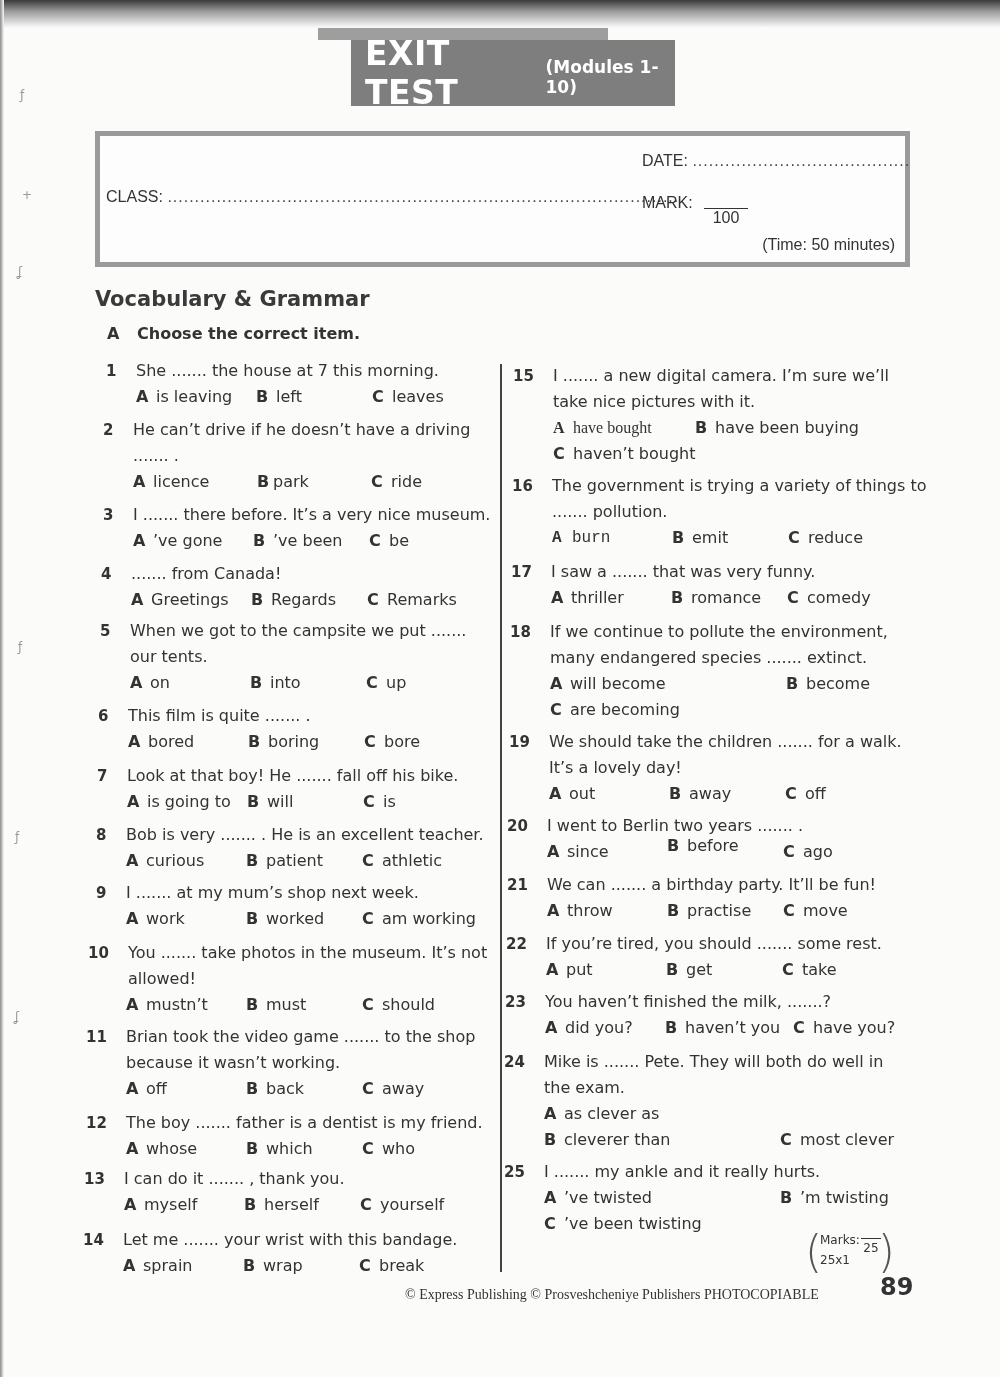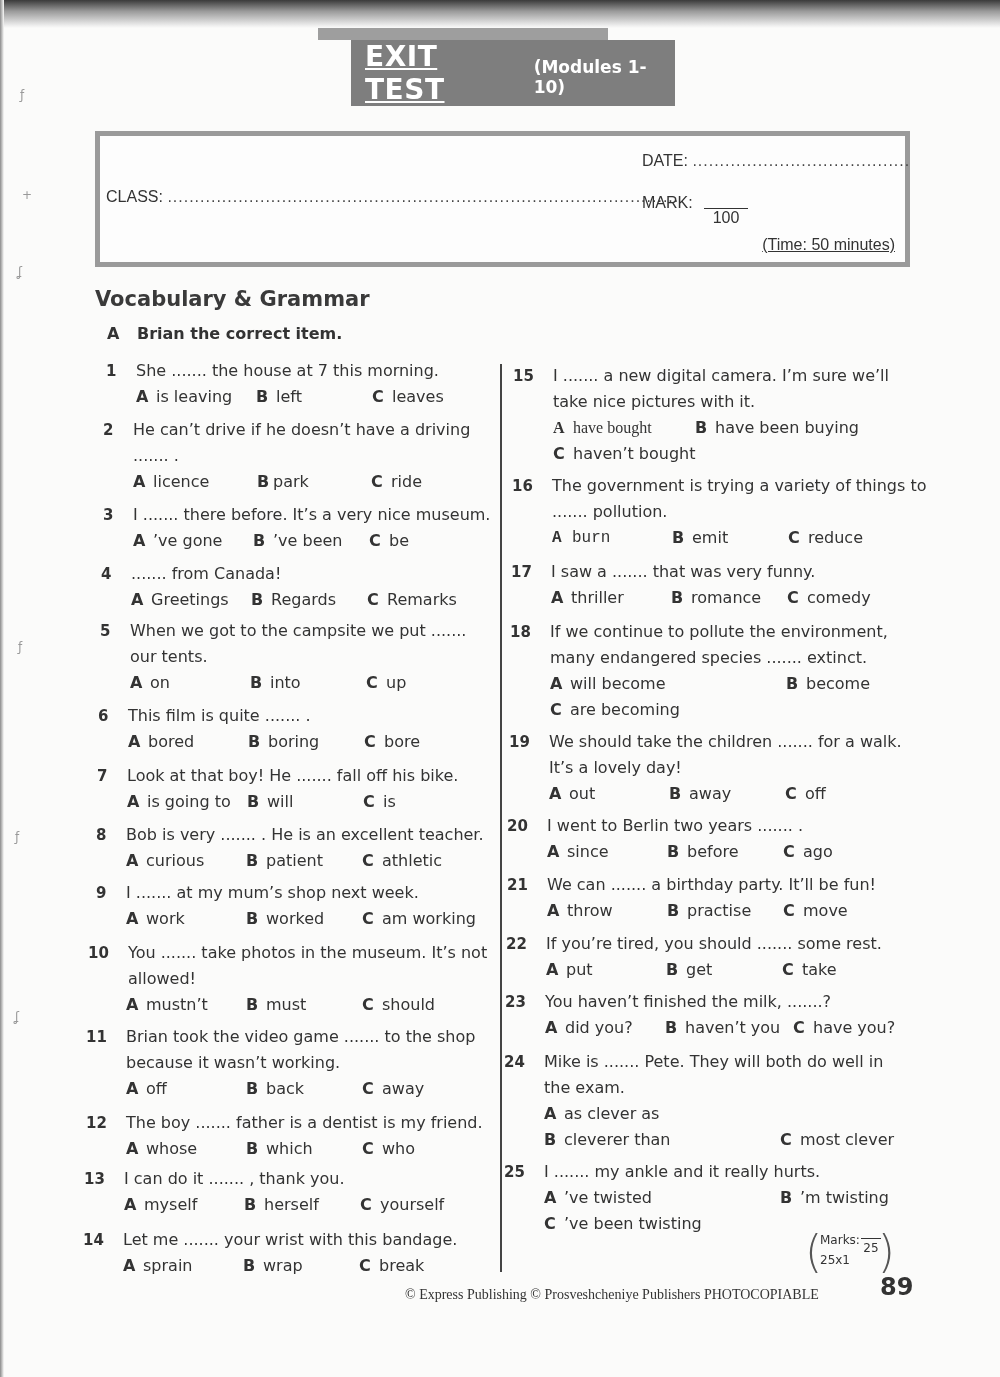--- a/index.html
+++ b/index.html
@@ -15,36 +15,36 @@
   }
   .leftshadow {
     position: absolute; left: 0; top: 0; width: 4px; height: 1377px;
     background: linear-gradient(90deg, #8a8a8a, #fbfbfa);
   }
   .title-bar {
     position: absolute; left: 351px; top: 40px; width: 324px; height: 66px;
     background: #7e7e7e; color: #fff;
     display: flex; align-items: center; padding-left: 14px; box-sizing: border-box;
   }
-  .title-bar .big { font-size: 28px; font-weight: bold; letter-spacing: 0.5px; text-decoration: underline; }
+  .title-bar .big { font-size: 33px; font-weight: bold; letter-spacing: 0.5px; }
   .title-bar .small { font-size: 17px; font-weight: bold; margin-left: 10px; margin-top: 8px; }
   .title-tab {
     position: absolute; left: 318px; top: 28px; width: 290px; height: 12px;
     background: #9e9e9e;
   }
   .info-box {
     position: absolute; left: 95px; top: 131px; width: 815px; height: 136px;
     border: 5px solid #9a9a9a; box-sizing: border-box; background: #fdfdfd;
     font-family: "Liberation Sans", sans-serif; font-size: 16px; color: #333;
   }
   .info-box .f { position: absolute; white-space: nowrap; }
   .dots { letter-spacing: 1px; color: #444; }
   .mark-frac { position: absolute; left: 604px; top: 72px; text-align: center; }
   .mark-frac .line { width: 44px; border-top: 1.5px solid #333; }
-  .time { position: absolute; right: 10px; top: 100px; text-decoration: underline; }
+  .time { position: absolute; right: 10px; top: 100px; }
 
   .section-title {
     position: absolute; left: 95px; top: 287px; font-size: 21px; font-weight: bold; color: #3a3a3a;
   }
   .task {
     position: absolute; left: 107px; top: 324px; font-size: 16px; font-weight: bold; color: #333;
   }
   .task .letter { display: inline-block; width: 30px; }
 
   .divider {
@@ -108,21 +108,21 @@
   </div>
   <div class="mark-frac">
     <div class="line"></div>
     <div>100</div>
   </div>
   <div class="f time">(Time: 50 minutes)</div>
 </div>
 
 <div class="section-title">Vocabulary &amp; Grammar</div>
 <div class="task">
-  <span class="letter">A</span><span>Brian the correct item.</span>
+  <span class="letter">A</span><span>Choose the correct item.</span>
 </div>
 
 <div class="divider"></div>
 
 <div id="questions">
     <div class="q" style="left: 106px; top: 358px;">
       <span class="num">1</span>
       <span class="line2" style="left: 30px; top: 0px;">She ....... the house at 7 this morning.</span>
       <span class="opt" style="left: 30px; top: 26px;"><span class="ol">A</span><span>is leaving</span></span>
       <span class="opt" style="left: 150px; top: 26px;"><span class="ol">B</span><span>left</span></span>
@@ -259,21 +259,21 @@
       <span class="line2" style="left: 40px; top: 0px;">We should take the children ....... for a walk.</span>
       <span class="line2" style="left: 40px; top: 26px;">It’s a lovely day!</span>
       <span class="opt" style="left: 40px; top: 52px;"><span class="ol">A</span><span>out</span></span>
       <span class="opt" style="left: 160px; top: 52px;"><span class="ol">B</span><span>away</span></span>
       <span class="opt" style="left: 276px; top: 52px;"><span class="ol">C</span><span>off</span></span>
     </div>
     <div class="q" style="left: 507px; top: 813px;">
       <span class="num">20</span>
       <span class="line2" style="left: 40px; top: 0px;">I went to Berlin two years ....... .</span>
       <span class="opt" style="left: 40px; top: 26px;"><span class="ol">A</span><span>since</span></span>
-      <span class="opt" style="left: 160px; top: 26px;"><span class="ol">B</span><span>before</span></span>
+      <span class="opt" style="left: 160px; top: 20px;"><span class="ol">B</span><span>before</span></span>
       <span class="opt" style="left: 276px; top: 26px;"><span class="ol">C</span><span>ago</span></span>
     </div>
     <div class="q" style="left: 507px; top: 872px;">
       <span class="num">21</span>
       <span class="line2" style="left: 40px; top: 0px;">We can ....... a birthday party. It’ll be fun!</span>
       <span class="opt" style="left: 40px; top: 26px;"><span class="ol">A</span><span>throw</span></span>
       <span class="opt" style="left: 160px; top: 26px;"><span class="ol">B</span><span>practise</span></span>
       <span class="opt" style="left: 276px; top: 26px;"><span class="ol">C</span><span>move</span></span>
     </div>
     <div class="q" style="left: 506px; top: 931px;">

